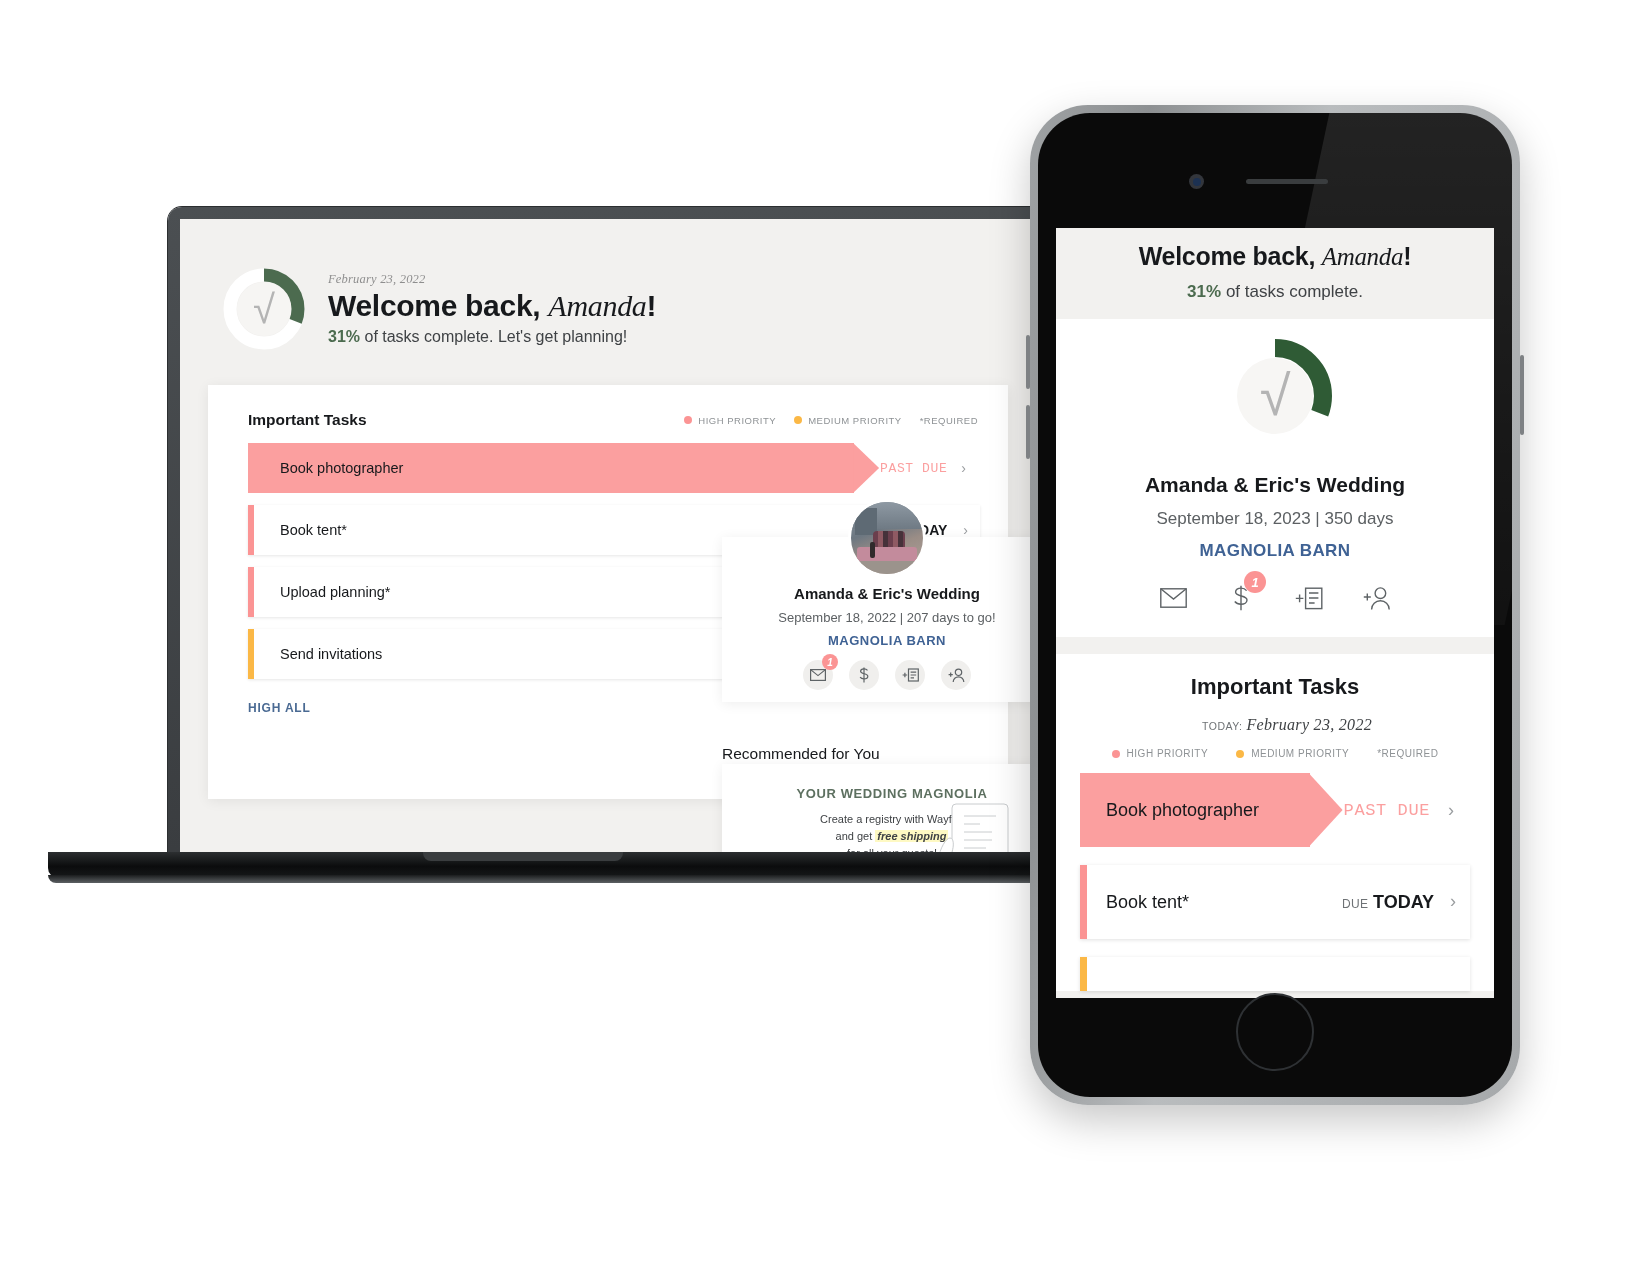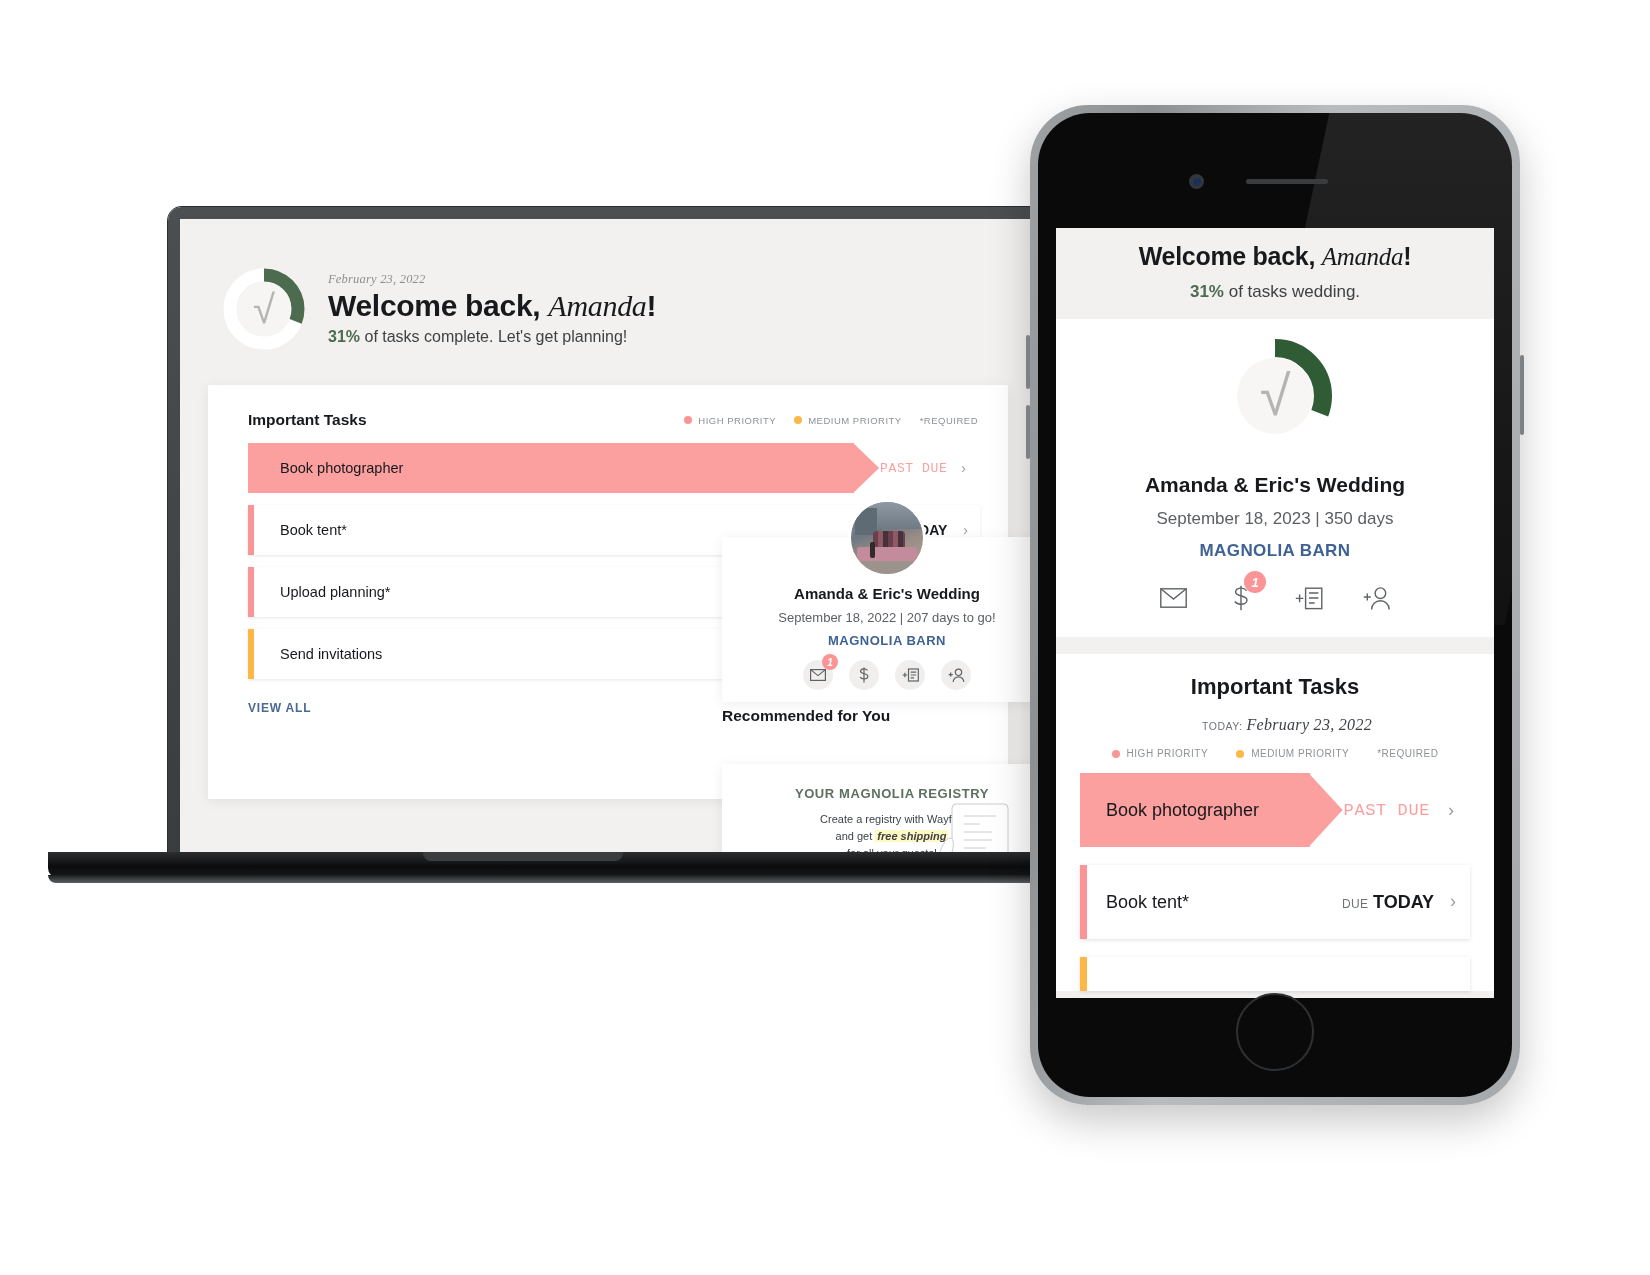--- a/index.html
+++ b/index.html
@@ -120,21 +120,21 @@
   .wed-date { text-align:center; font-size:13px; color:#5c6063; margin-top:8px; }
   .wed-venue { text-align:center; font-size:13px; color:#3f6294; font-weight:600; letter-spacing:.5px; margin-top:8px; }
   .icon-row { display:flex; justify-content:center; gap:16px; margin-top:12px; }
   .icon-btn { position:relative; width:30px; height:30px; border-radius:50%; background:#f0efed;
               display:flex; align-items:center; justify-content:center; color:#5e6366; }
   .icon-btn svg { display:block; }
   .badge { position:absolute; top:-6px; right:-5px; width:16px; height:16px; border-radius:50%;
            background:#fb9494; color:#fff; font-size:10px; font-weight:700; display:flex;
            align-items:center; justify-content:center; }
 
-  .rec-title { position:absolute; left: 542px; top: 488px; font-size:15.5px; font-weight:700; color:#17191c; }
+  .rec-title { position:absolute; left: 542px; top: 526px; font-size:15.5px; font-weight:400; color:#17191c; }
   .lp-card-reg {
     position:absolute; left: 542px; top: 545px; width: 330px; height: 178px;
     background:#fff; box-shadow: 0 2px 12px rgba(0,0,0,.07);
     padding: 22px 0 0 0;
   }
   .reg-h { text-align:center; font-size:13px; font-weight:700; letter-spacing:.6px; color:#5d7060; padding-left:10px; }
   .reg-p { text-align:center; font-size:11px; color:#3f4245; line-height:1.55; margin-top:10px; padding-left:10px; }
   .reg-p i { font-weight:700; font-style:italic; background:#fef9c3; padding:0 2px; }
   .reg-art { position:absolute; right:18px; top:36px; width:110px; height:120px; color:#c9ccce; }
 
@@ -297,21 +297,21 @@
             <div class="task">
               <span class="bar med"></span>
               <span class="tname">Send invitations</span>
               <span class="right">
                 <span><span class="due-lbl">DUE</span>
                 <span class="due-val">4/9</span></span>
                 <span class="chev">›</span>
               </span>
             </div>
           </div>
-          <div class="view-all">VIEW ALL</div>
+          <div class="view-all">HIGH ALL</div>
         </div>
 
         <div class="lp-card-wed">
           <div class="avatar">
             <span class="roof"></span>
             <span class="wall"></span>
             <span class="people"></span>
             <span class="table"></span>
             <span class="bottle"></span>
             <span class="ground"></span>
@@ -345,21 +345,21 @@
                 <circle cx="10.5" cy="4.3" r="3.2"></circle>
                 <path d="M5.2 14c0-3 2.4-5.2 5.3-5.2S15.8 11 15.8 14"></path>
                 <path d="M0.6 6.6h4.2M2.7 4.5v4.2"></path>
               </svg>
             </span>
           </div>
         </div>
 
         <div class="rec-title">Recommended for You</div>
         <div class="lp-card-reg">
-          <div class="reg-h">YOUR MAGNOLIA REGISTRY</div>
+          <div class="reg-h">YOUR WEDDING MAGNOLIA</div>
           <div class="reg-p">
             <span>Create a registry with Wayfair</span><br>
             <span>and get </span><i>free shipping</i><br>
             <span>for all your guests!</span>
           </div>
 
           <div class="reg-art">
             <svg width="110" height="120" viewBox="0 0 110 120" fill="none" stroke="currentColor" stroke-width="1">
               <rect x="28" y="4" width="56" height="86" rx="4" fill="#fff"></rect>
               <path d="M40 16h32M40 24h16M40 32h28M40 40h28M40 48h22M40 56h28M40 64h18"></path>
@@ -396,21 +396,21 @@
 
       <div class="phone-screen">
 
         <div class="ph-hero">
           <div class="ph-welcome">
             <span>Welcome back,</span>
             <span class="nm">Amanda</span><span>!</span>
           </div>
           <div class="ph-sub">
             <b>31%</b>
-            <span>of tasks wedding.</span>
+            <span>of tasks complete.</span>
           </div>
         </div>
 
         <div class="ph-card">
           <div class="ph-ring">
             <div class="ph-ring-wrap">
               <svg width="118" height="118" viewBox="0 0 118 118">
                 <circle cx="59" cy="59" r="48" fill="none" stroke="#ffffff" stroke-width="18"></circle>
                 <circle cx="59" cy="59" r="48" fill="none" stroke="#2f5b35" stroke-width="18" stroke-dasharray="93 209" transform="rotate(-90 59 59)"></circle>
                 <circle cx="59" cy="59" r="38" fill="#f7f6f4"></circle>

